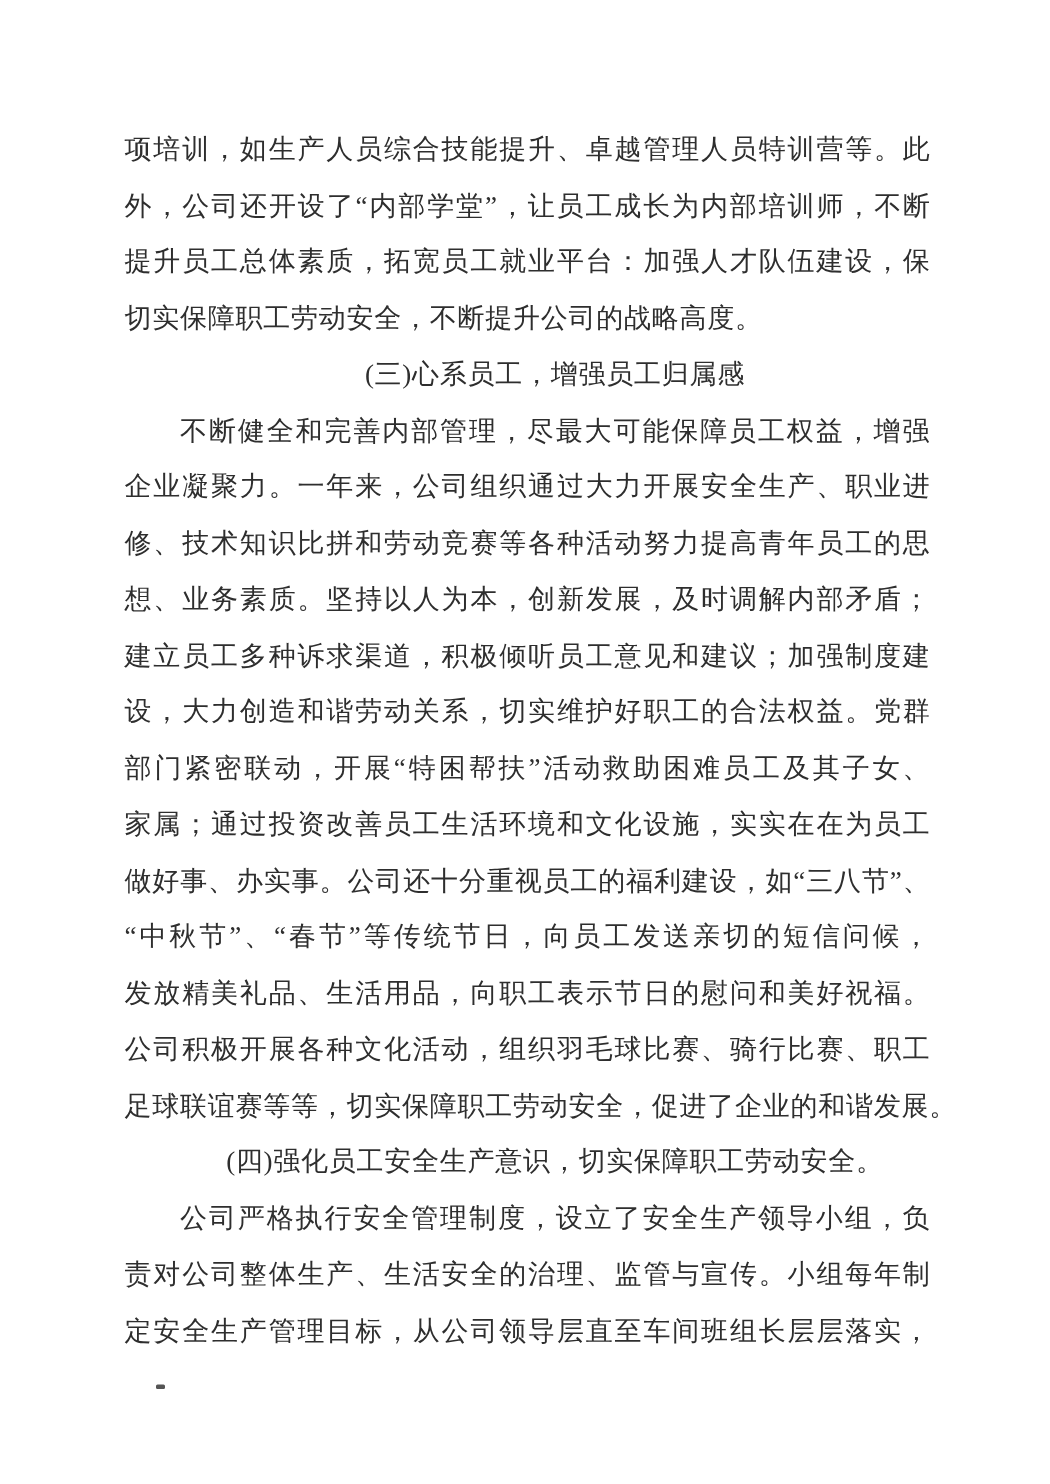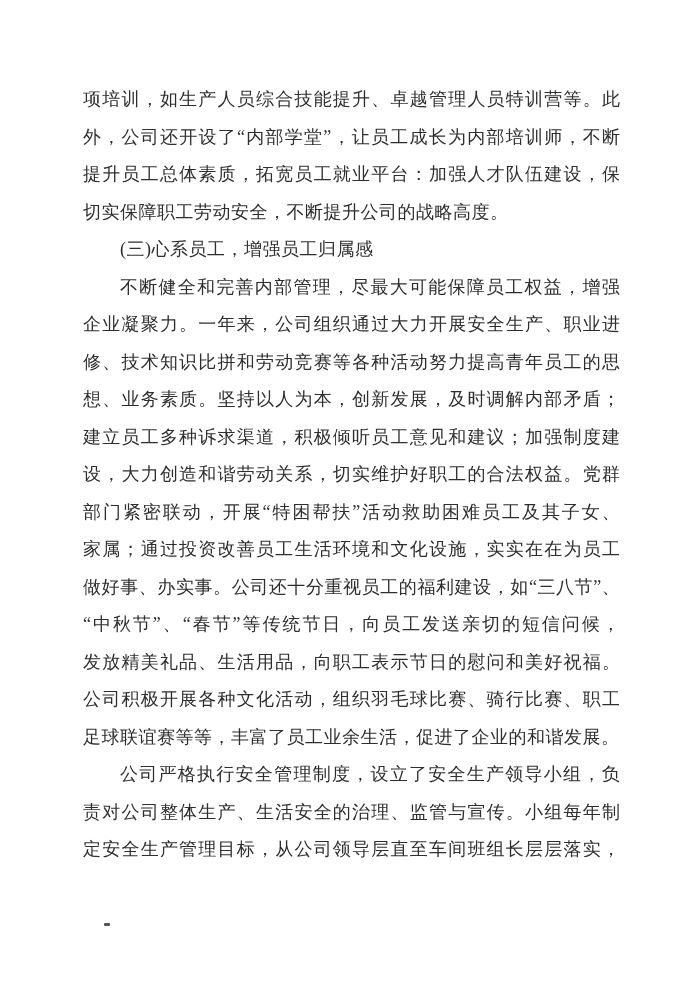--- a/index.html
+++ b/index.html
@@ -34,21 +34,21 @@
   
   .ln.jc {
     display: flex;
     justify-content: space-between;
     align-items: center;
     letter-spacing: 0;
     white-space: normal;
   }
   .ln.jc span { display: inline-block; }
   
-  .ln.ind { padding-left: 37px; }
+  .ln.ind { padding-left: 37px; text-align: center; }
   .ln.jc.ind { padding-left: 37px; }
   
   .stray-mark {
     position: absolute;
     left: 104px;
     top: 923px;
     width: 6px;
     height: 3px;
     background: #555555;
     border-radius: 1px;
@@ -509,22 +509,23 @@
         <span>赛</span>
         <span>、</span>
         <span>骑</span>
         <span>行</span>
         <span>比</span>
         <span>赛</span>
         <span>、</span>
         <span>职</span>
         <span>工</span>
       </div>
-    <div class="ln">足球联谊赛等等，丰富了员工业余生活，促进了企业的和谐发展。</div>
-
+    <div class="ln">足球联谊赛等等，切实保障职工劳动安全，促进了企业的和谐发展。</div>
+
+    <div class="ln ind">(四)强化员工安全生产意识，切实保障职工劳动安全。</div>
 
     <div class="ln jc ind">
         <span>公</span>
         <span>司</span>
         <span>严</span>
         <span>格</span>
         <span>执</span>
         <span>行</span>
         <span>安</span>
         <span>全</span>

